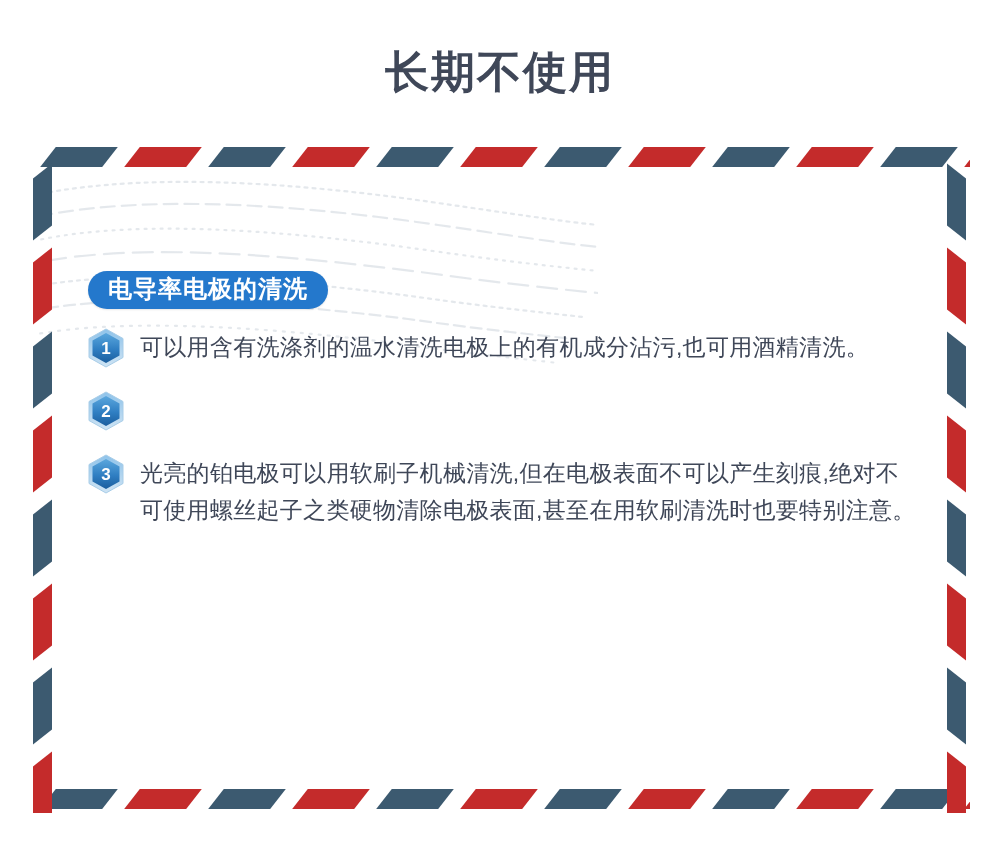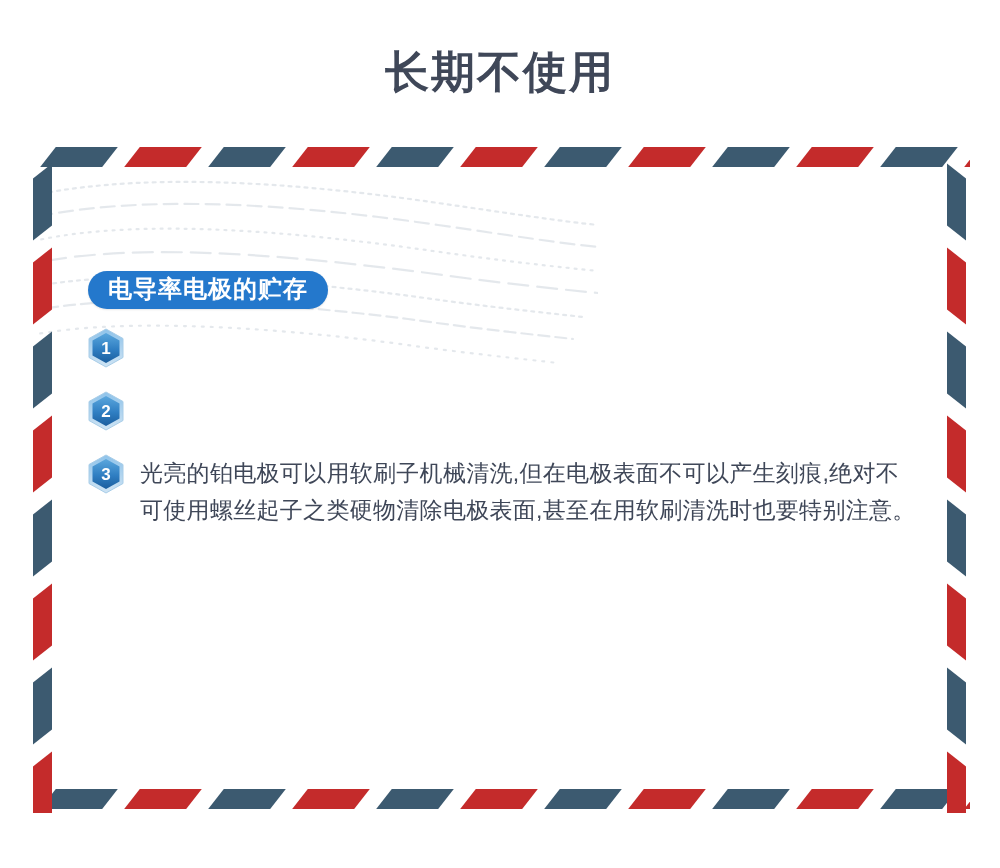--- a/index.html
+++ b/index.html
@@ -186,21 +186,21 @@
     </svg>
 
     <div class="content">
 
       <div class="section section-storage">
       </div>
 
       <div class="gap"></div>
 
       <div class="section">
-        <div class="pill">电导率电极的贮存</div>
+        <div class="pill">电导率电极的清洗</div>
 
         <ul class="num-list">
 
           <li class="num-item">
             <span class="hexbadge">
               <svg width="36" height="40" viewBox="0 0 36 40">
                 <defs>
                   <linearGradient id="hgA" x1="0" y1="0" x2="0" y2="1">
                     <stop offset="0%" stop-color="#8fc3ea"></stop>
                     <stop offset="100%" stop-color="#cfe4f4"></stop>
@@ -209,20 +209,21 @@
                     <stop offset="0%" stop-color="#5ba7dd"></stop>
                     <stop offset="55%" stop-color="#2f7ec2"></stop>
                     <stop offset="100%" stop-color="#1b5e9e"></stop>
                   </linearGradient>
                 </defs>
                 <polygon points="18,1 35,10.5 35,29.5 18,39 1,29.5 1,10.5" fill="url(#hgA)" stroke="#a8cde8" stroke-width="1"></polygon>
                 <polygon points="18,5 31.5,12.6 31.5,27.4 18,35 4.5,27.4 4.5,12.6" fill="url(#hgB)"></polygon>
                 <text x="18" y="26" text-anchor="middle" font-family="Liberation Sans, sans-serif" font-size="17" font-weight="700" fill="#ffffff">1</text>
               </svg>
             </span>
+            <span class="num-text">可以用含有洗涤剂的温水清洗电极上的有机成分沾污,也可用酒精清洗。</span>
           </li>
 
           <li class="num-item">
             <span class="hexbadge">
               <svg width="36" height="40" viewBox="0 0 36 40">
                 <polygon points="18,1 35,10.5 35,29.5 18,39 1,29.5 1,10.5" fill="url(#hgA)" stroke="#a8cde8" stroke-width="1"></polygon>
                 <polygon points="18,5 31.5,12.6 31.5,27.4 18,35 4.5,27.4 4.5,12.6" fill="url(#hgB)"></polygon>
                 <text x="18" y="26" text-anchor="middle" font-family="Liberation Sans, sans-serif" font-size="17" font-weight="700" fill="#ffffff">2</text>
               </svg>
             </span>

